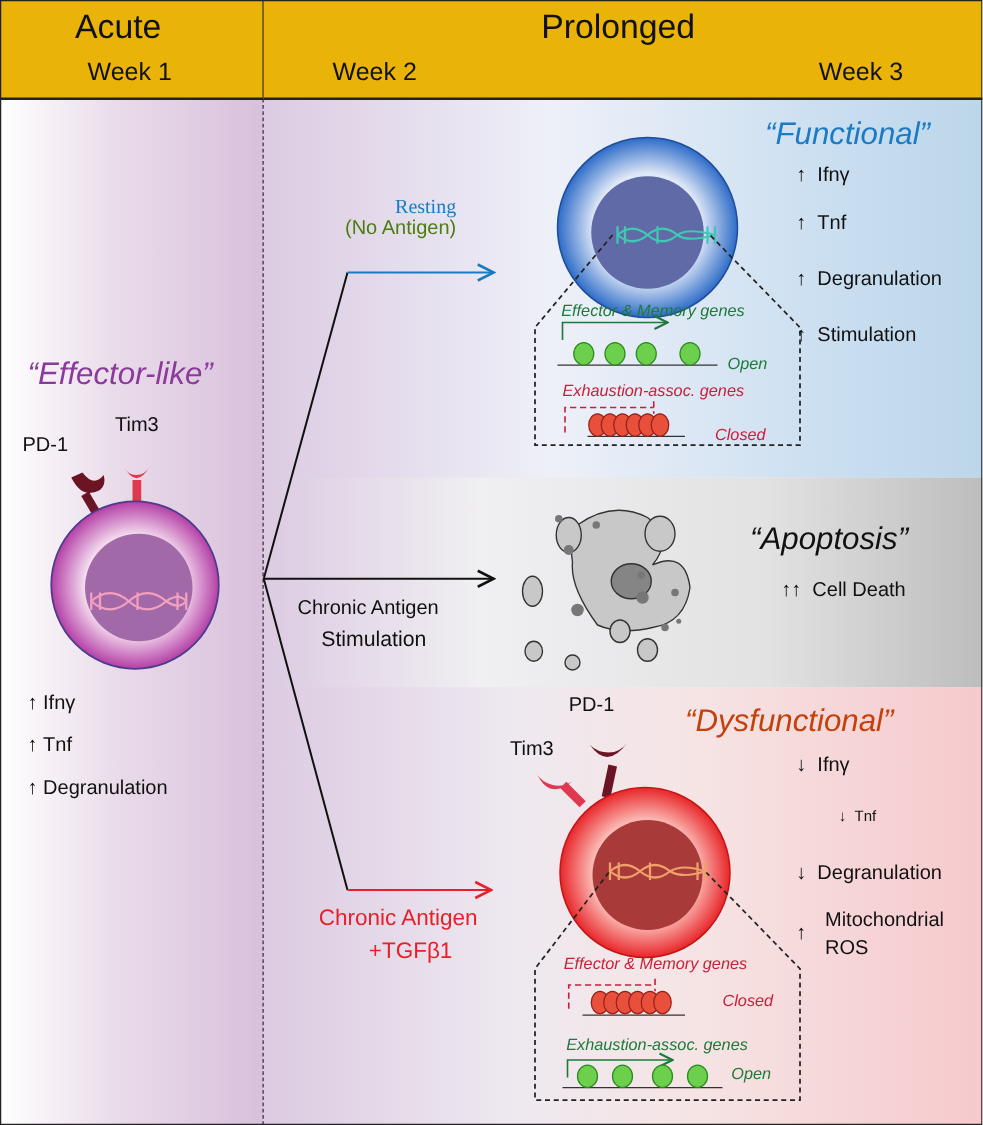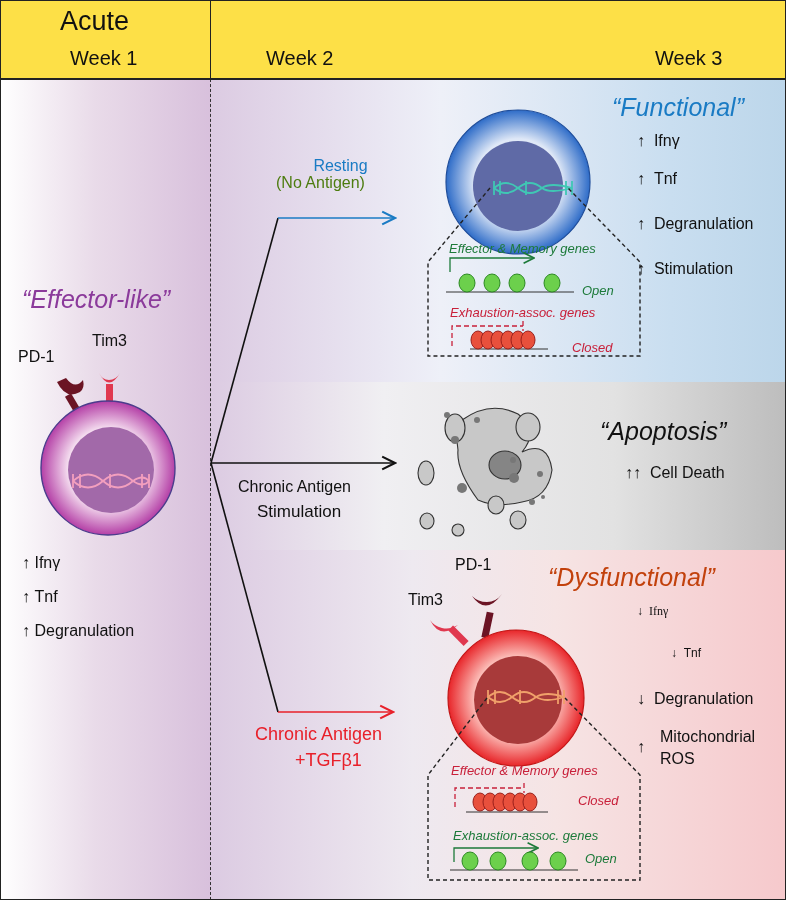--- a/index.html
+++ b/index.html
@@ -1,18 +1,18 @@
 <!DOCTYPE html>
 <html><head>
 <meta charset="utf-8">
 <style>
   html,body{margin:0;padding:0;}
   body{width:786px;height:900px;position:relative;overflow:hidden;font-family:"Liberation Sans",sans-serif;background:#fff;}
   .frame{position:absolute;left:0;top:0;width:784px;height:898px;border:1px solid #222;}
-  .hdr{position:absolute;top:0;height:78px;border-bottom:2px solid #222;background:#fde047;}
+  .hdr{position:absolute;top:0;height:78px;border-bottom:2px solid #222;background:#eab308;}
   .hdr-left{left:0;width:210px;border-right:1px solid #222;}
   .hdr-right{left:211px;width:575px;}
   .t{position:absolute;color:#111;white-space:nowrap;}
   .big{font-size:27px;}
   .wk{font-size:20px;}
   .bg-left{position:absolute;left:0;top:79px;width:211px;height:821px;background:linear-gradient(to right,#ffffff 0%,#e9dbe9 45%,#d8c0dc 100%);}
   .bg-mid{position:absolute;left:211px;top:79px;width:575px;height:821px;background:linear-gradient(to right,#dccbe2 0%,#eeedf6 45%,#f4f4f8 100%);}
   .band-blue{position:absolute;left:211px;top:79px;width:575px;height:303px;background:linear-gradient(to right,#dccbe2 0%,#eef0f8 40%,#c9def0 80%,#bcd6ea 100%);}
   .band-gray{position:absolute;left:211px;top:382px;width:575px;height:168px;background:linear-gradient(to right,#dccbe2 0%,#f0eff2 30%,#e2e2e2 70%,#bdbdbd 100%);}
   .band-red{position:absolute;left:211px;top:550px;width:575px;height:350px;background:linear-gradient(to right,#dccbe2 0%,#eee9f0 35%,#f6e4e4 60%,#f6c9cc 100%);}
@@ -28,20 +28,21 @@
 <div class="band-blue"></div>
 <div class="band-gray"></div>
 <div class="band-red"></div>
 <div class="dash"></div>
 
 <div class="hdr hdr-left">
   <div class="t big" style="left:60px;top:6px;">Acute</div>
   <div class="t wk" style="left:70px;top:47px;">Week 1</div>
 </div>
 <div class="hdr hdr-right">
+  <div class="t big" style="left:222px;top:6px;">Prolonged</div>
   <div class="t wk" style="left:55px;top:47px;">Week 2</div>
   <div class="t wk" style="left:444px;top:47px;">Week 3</div>
 </div>
 
 <svg width="786" height="900">
   <defs>
     <radialGradient id="gPurple" cx="50%" cy="50%" r="50%">
       <stop offset="60%" stop-color="#f4dcef"></stop>
       <stop offset="100%" stop-color="#b43fa6"></stop>
     </radialGradient>
@@ -189,21 +190,21 @@
 
 <div class="t lbl-it" style="left:22px;top:285px;font-size:25px;color:#8b3a9b;">“Effector-like”</div>
 <div class="t" style="left:18px;top:348px;font-size:16px;">PD-1</div>
 <div class="t" style="left:92px;top:332px;font-size:16px;">Tim3</div>
 <div>
   <div class="t" style="left:22px;top:554px;font-size:16px;"><span>↑</span>&nbsp;<span>Ifnγ</span></div>
   <div class="t" style="left:22px;top:588px;font-size:16px;"><span>↑</span>&nbsp;<span>Tnf</span></div>
   <div class="t" style="left:22px;top:622px;font-size:16px;"><span>↑</span>&nbsp;<span>Degranulation</span></div>
 </div>
 
-<div class="t" style="left:298px;top:157px;font-size:16px;color:#1a7bc4;width:85px;text-align:center;">Resting</div>
+<div class="t" style="left:298px;top:157px;font-size:16px;color:#1a7bc4;width:85px;text-align:center;font-family:Liberation Serif, serif;">Resting</div>
 <div class="t" style="left:276px;top:174px;font-size:16px;color:#4d7c0f;">(No Antigen)</div>
 <div class="t" style="left:238px;top:478px;font-size:16px;">Chronic Antigen</div>
 <div class="t" style="left:257px;top:502px;font-size:17px;">Stimulation</div>
 <div class="t" style="left:255px;top:724px;font-size:18px;color:#e8202a;">Chronic Antigen</div>
 <div class="t" style="left:295px;top:750px;font-size:18px;color:#e8202a;">+TGFβ1</div>
 
 <div class="t lbl-it" style="left:612px;top:93px;font-size:25px;color:#1a7bc4;">“Functional”</div>
 <div class="t" style="left:637px;top:132px;font-size:16px;"><span>↑</span>&nbsp;&nbsp;<span>Ifnγ</span></div>
 <div class="t" style="left:637px;top:170px;font-size:16px;"><span>↑</span>&nbsp;&nbsp;<span>Tnf</span></div>
 <div class="t" style="left:637px;top:215px;font-size:16px;"><span>↑</span>&nbsp;&nbsp;<span>Degranulation</span></div>
@@ -212,21 +213,21 @@
 <div class="t lbl-it" style="left:582px;top:283px;font-size:13px;color:#1d7a3a;">Open</div>
 <div class="t lbl-it" style="left:450px;top:305px;font-size:13px;color:#c8203a;">Exhaustion-assoc. genes</div>
 <div class="t lbl-it" style="left:572px;top:340px;font-size:13px;color:#c8203a;">Closed</div>
 
 <div class="t lbl-it" style="left:600px;top:417px;font-size:25px;">“Apoptosis”</div>
 <div class="t" style="left:625px;top:464px;font-size:16px;"><span>↑↑</span>&nbsp;&nbsp;<span>Cell Death</span></div>
 
 <div class="t lbl-it" style="left:548px;top:563px;font-size:25px;color:#c2410c;">“Dysfunctional”</div>
 <div class="t" style="left:455px;top:556px;font-size:16px;">PD-1</div>
 <div class="t" style="left:408px;top:591px;font-size:16px;">Tim3</div>
-<div class="t" style="left:637px;top:604px;font-size:12px;font-family:Liberation Serif, serif;"><span>↓</span>&nbsp;&nbsp;<span>Ifnγ</span></div>
+<div class="t" style="left:637px;top:604px;font-size:16px;"><span>↓</span>&nbsp;&nbsp;<span>Ifnγ</span></div>
 <div class="t" style="left:671px;top:646px;font-size:12px;"><span>↓</span>&nbsp;&nbsp;<span>Tnf</span></div>
 <div class="t" style="left:637px;top:690px;font-size:16px;"><span>↓</span>&nbsp;&nbsp;<span>Degranulation</span></div>
 <div class="t" style="left:637px;top:738px;font-size:16px;">↑</div>
 <div class="t" style="left:660px;top:728px;font-size:16px;">Mitochondrial</div>
 <div class="t" style="left:660px;top:750px;font-size:16px;">ROS</div>
 <div class="t lbl-it" style="left:451px;top:763px;font-size:13px;color:#c8203a;">Effector &amp; Memory genes</div>
 <div class="t lbl-it" style="left:578px;top:793px;font-size:13px;color:#c8203a;">Closed</div>
 <div class="t lbl-it" style="left:453px;top:828px;font-size:13px;color:#1d7a3a;">Exhaustion-assoc. genes</div>
 <div class="t lbl-it" style="left:585px;top:851px;font-size:13px;color:#1d7a3a;">Open</div>
 

